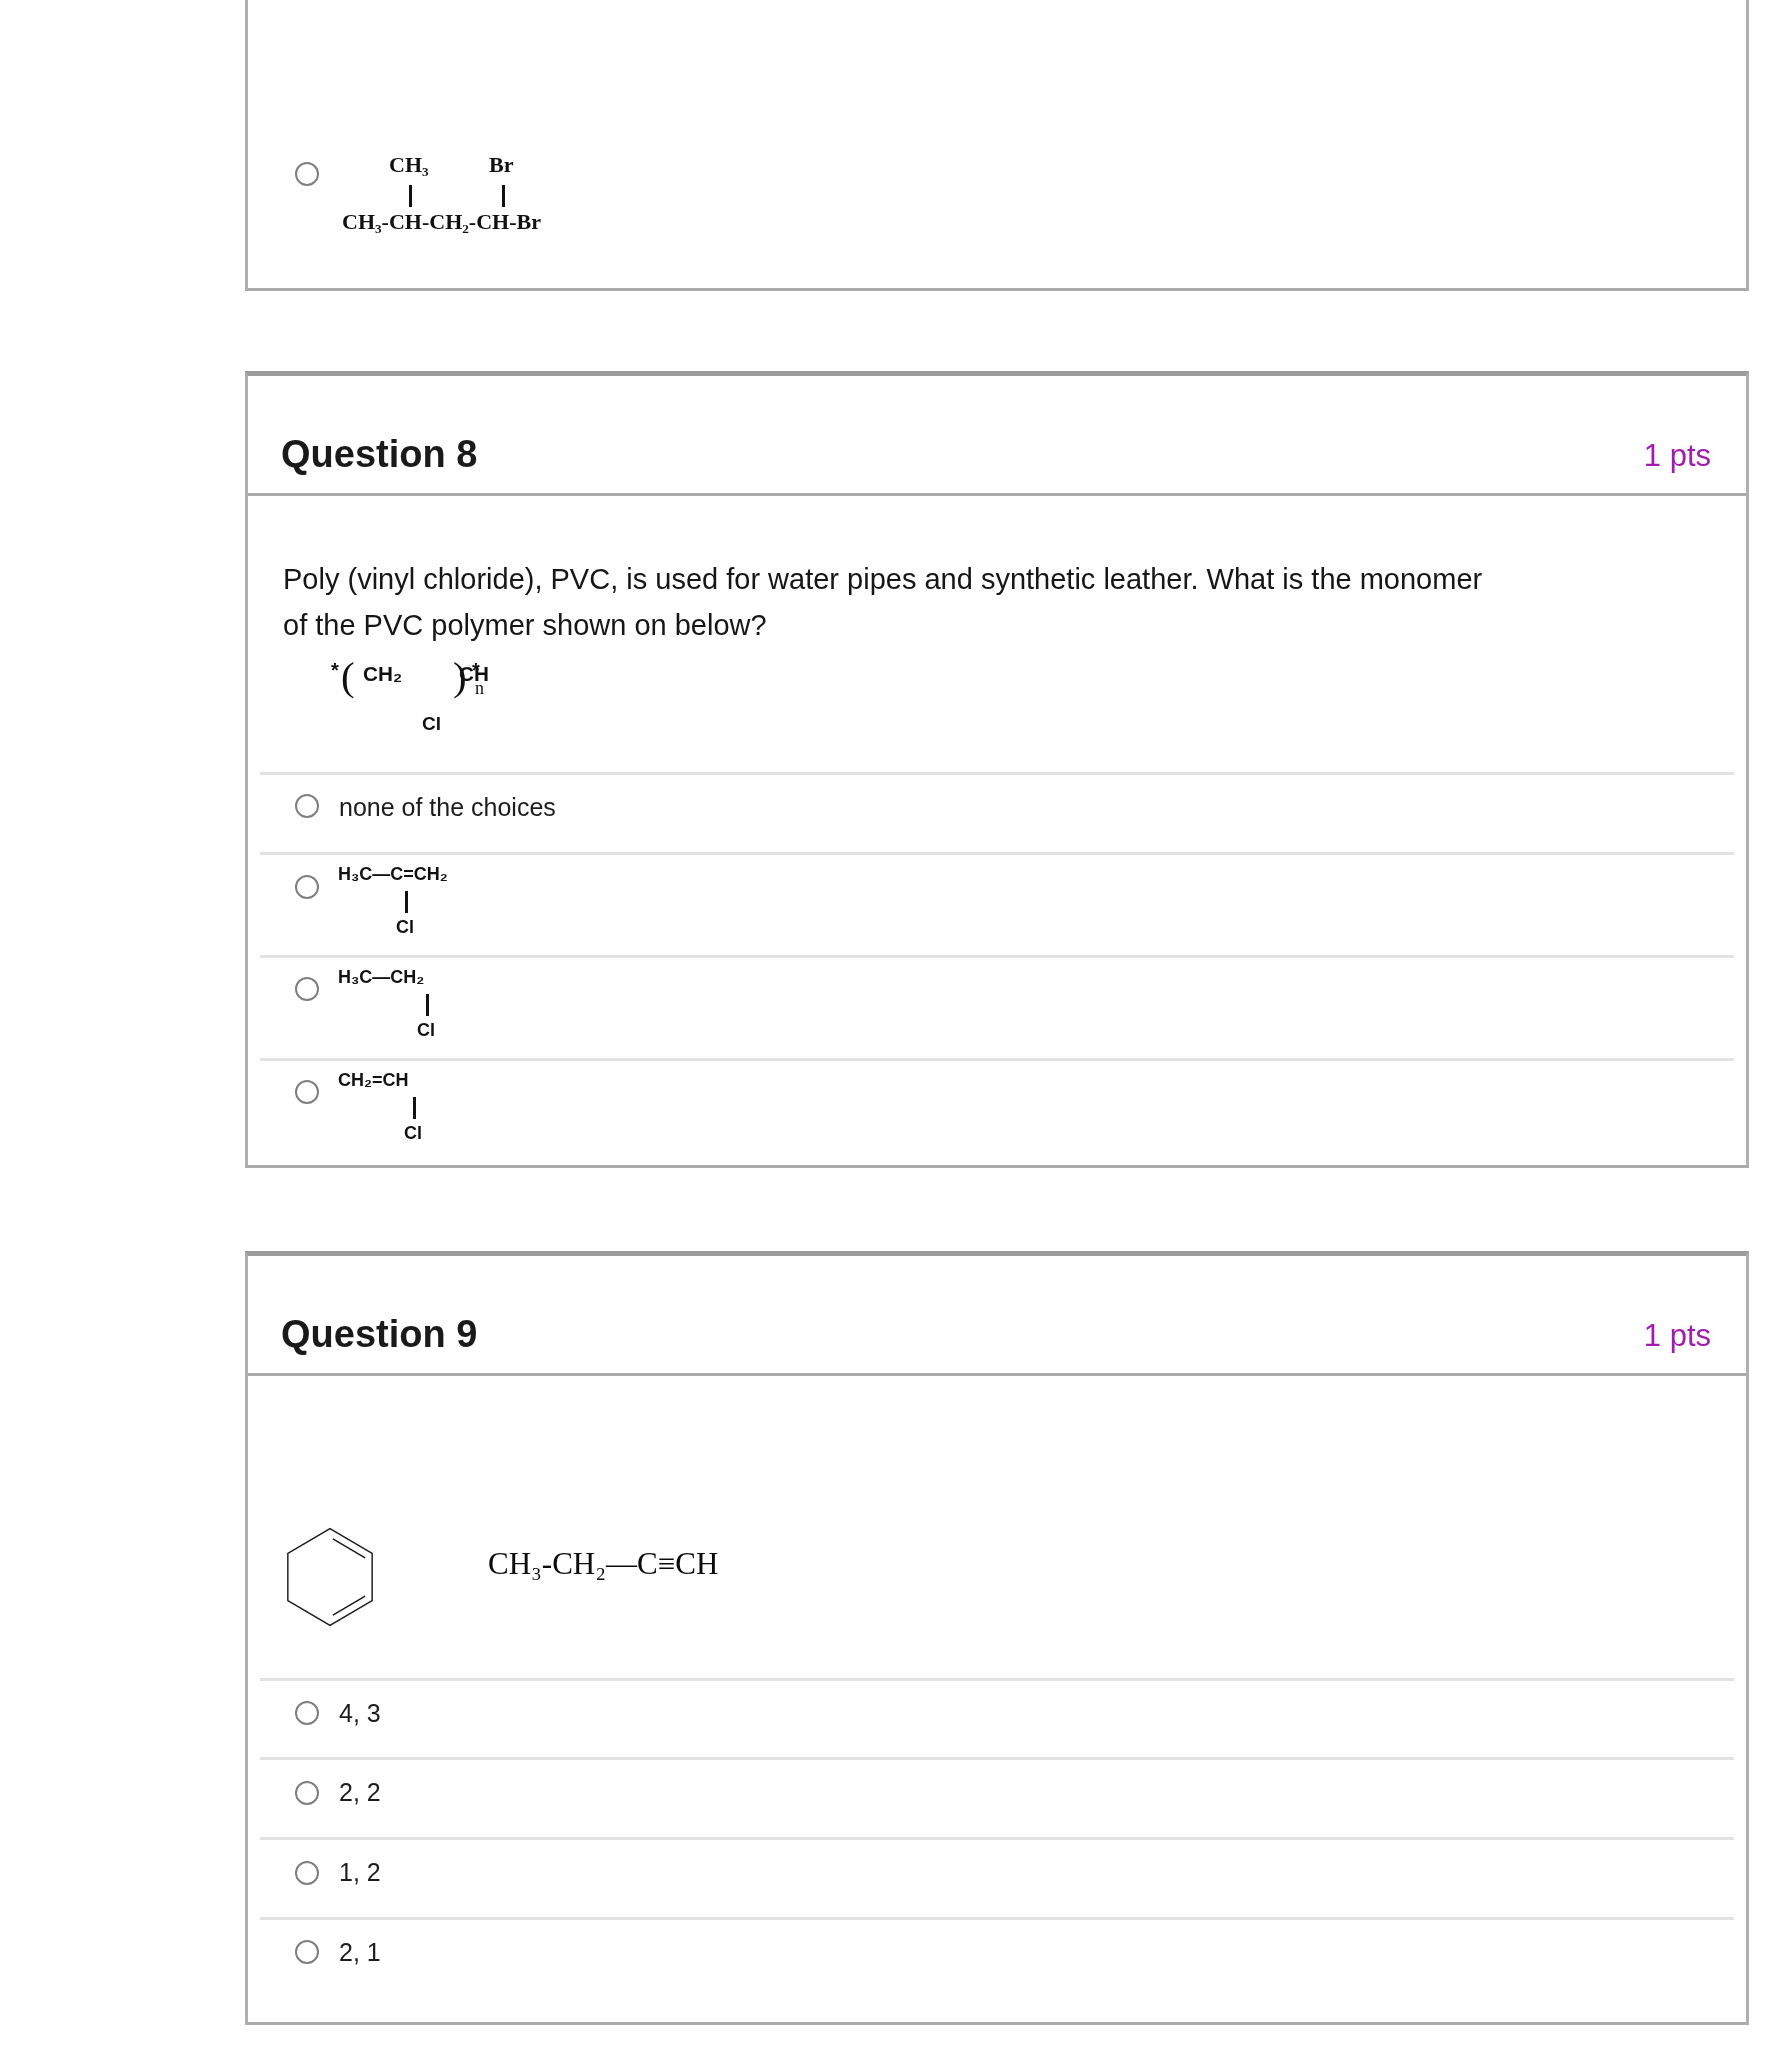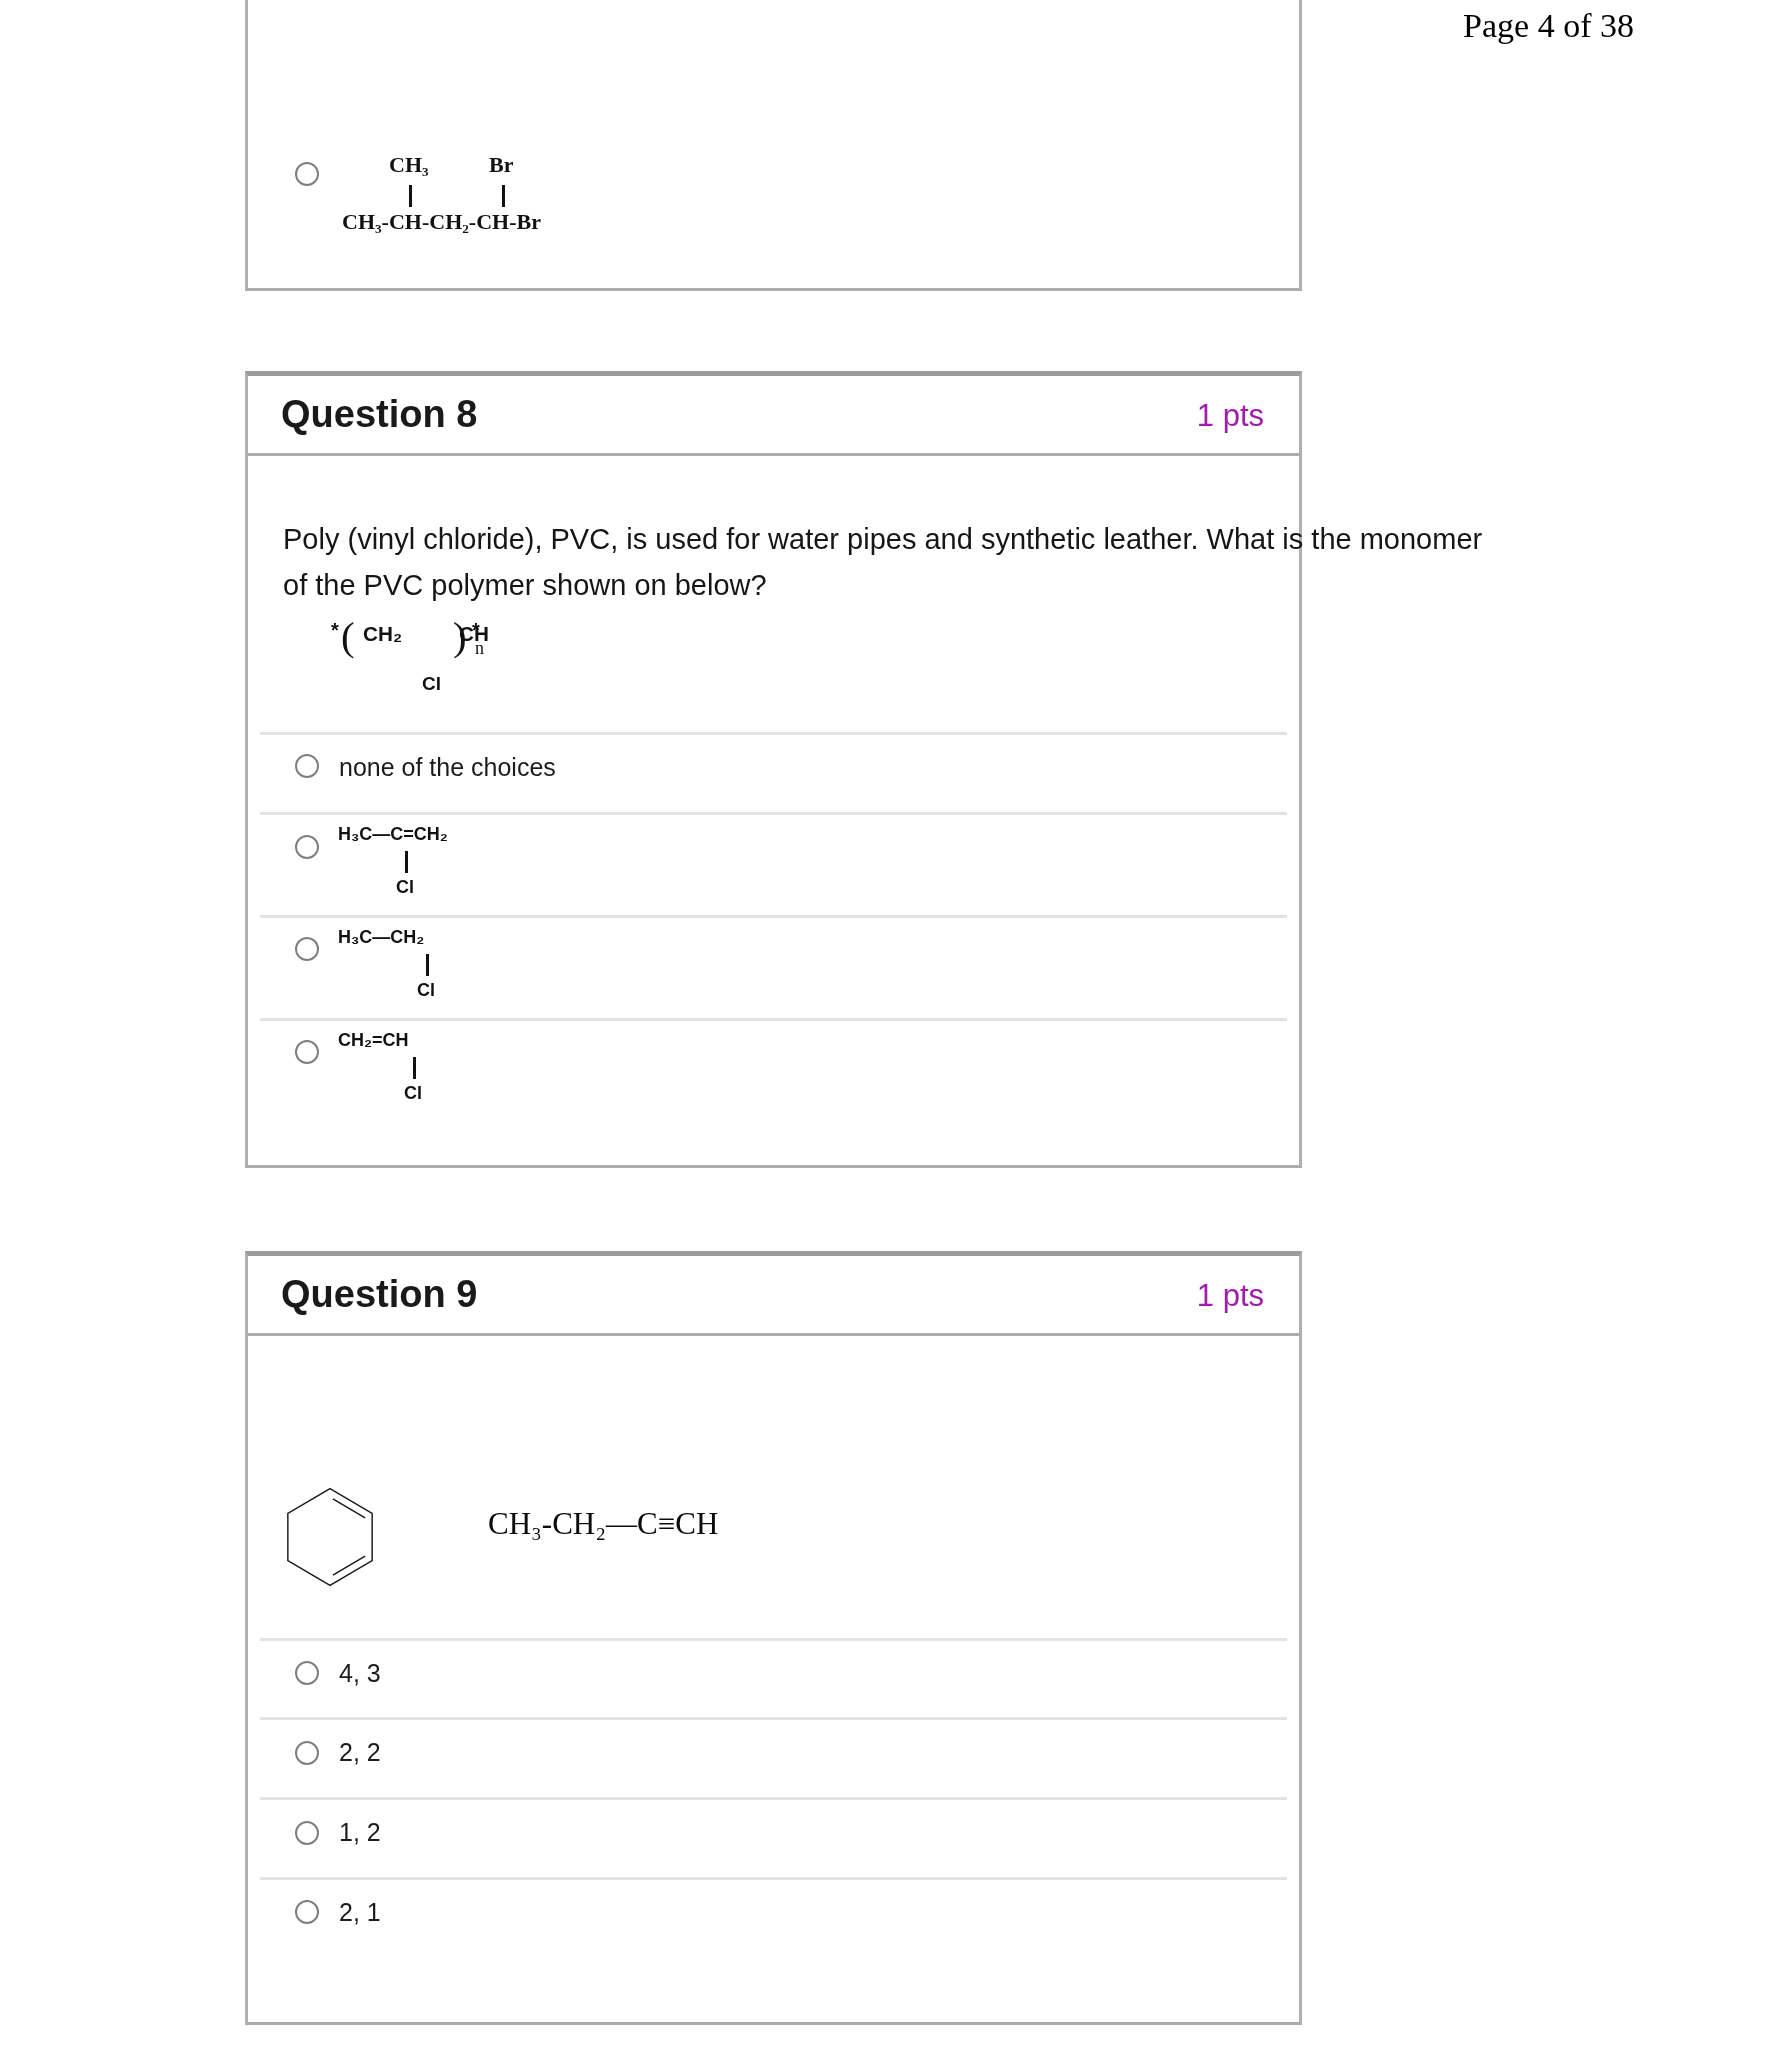--- a/index.html
+++ b/index.html
@@ -8,26 +8,26 @@
     font-family:"Liberation Sans","DejaVu Sans",sans-serif;color:#1c1c1c;
   }
   
   .page-header{
     position:absolute;top:7.4px;right:150px;
     font-family:"Liberation Serif","DejaVu Serif",serif;
     font-size:34px;color:#000;
   }
   
   .qbox{
-    position:absolute;left:245px;width:1057px;box-sizing:border-box;background:#fff;
+    position:absolute;left:245px;width:1504px;box-sizing:border-box;background:#fff;
     border-left:3.3px solid #b0b0b0;border-right:3.3px solid #b0b0b0;
   }
   .qbox.with-top{border-top:5px solid #9c9c9c;}
   .qbox.with-bottom{border-bottom:3.7px solid #ababab;}
-  .qheader{position:relative;height:77px;}
+  .qheader{position:relative;height:77px;margin-top:40px;}
   .qtitle{position:absolute;left:33px;top:16.5px;font-size:38px;font-weight:bold;color:#1a1a1a;}
   .qpts{position:absolute;right:35px;top:21.5px;font-size:31px;color:#a21caf;}
   .qsep{height:3.3px;background:#ababab;}
   .qbody{position:relative;}
   .divider{position:absolute;left:12.4px;right:12.4px;height:2.9px;background:#e3e3e3;}
   
   .radio{
     position:absolute;width:24px;height:24px;box-sizing:border-box;
     border:2.9px solid #7f7f7f;border-radius:50%;background:#fff;
   }

